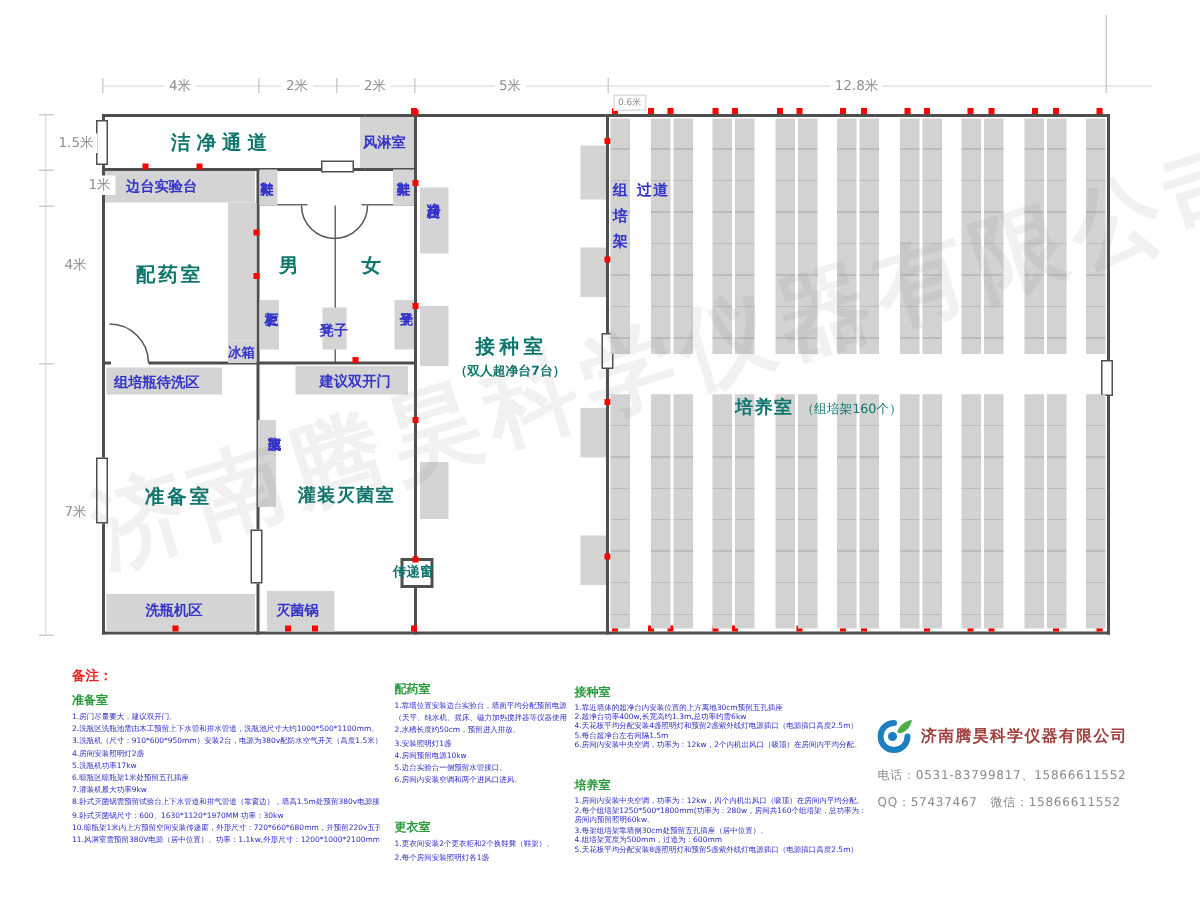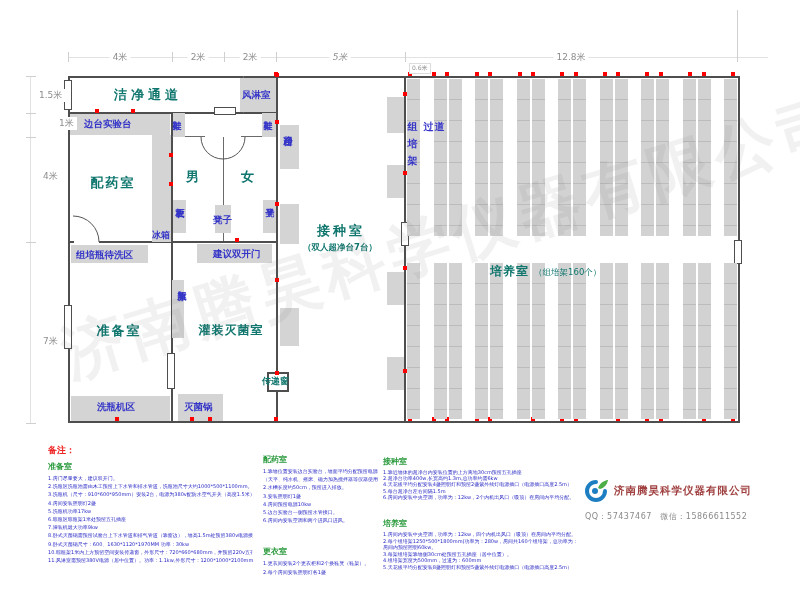--- a/index.html
+++ b/index.html
@@ -57,21 +57,21 @@
   <div class="guide" style="left:30px;top:76px;width:1px;height:347px;"></div>
   <div class="tick" style="left:26px;top:76px;width:10px;height:1px;"></div>
   <div class="tick" style="left:26px;top:113px;width:10px;height:1px;"></div>
   <div class="tick" style="left:26px;top:137px;width:10px;height:1px;"></div>
   <div class="tick" style="left:26px;top:242px;width:10px;height:1px;"></div>
   <div class="tick" style="left:26px;top:423px;width:10px;height:1px;"></div>
 
   <div class="dim ctr" style="left:120px;top:51px;">4米</div>
   <div class="dim ctr" style="left:198px;top:51px;">2米</div>
   <div class="dim ctr" style="left:250px;top:51px;">2米</div>
-  <div class="dim ctr" style="left:340px;top:51px;font-style:italic;">5米</div>
+  <div class="dim ctr" style="left:340px;top:51px;">5米</div>
   <div class="dim ctr" style="left:571px;top:51px;">12.8米</div>
   <div class="dim" style="left:409px;top:63px;font-size:6px;border:1px solid #ddd;padding:0 2px;">0.6米</div>
 
   <div class="dim" style="left:36px;top:89px;">1.5米</div>
   <div class="dim" style="left:56px;top:117px;">1米</div>
   <div class="dim" style="left:40px;top:170px;">4米</div>
   <div class="dim" style="left:40px;top:335px;">7米</div>
 
   <div class="wall" style="left:68px;top:76px;width:672px;height:2px;"></div>
   <div class="wall" style="left:68px;top:421px;width:672px;height:2px;"></div>
@@ -324,16 +324,17 @@
     <div style="display:flex;align-items:center;gap:5px;">
       <span style="display:inline-block;width:24px;height:26px;">
         <svg width="24" height="26" viewBox="0 0 24 26">
           <path d="M11 4 A9 9 0 1 0 20 13" fill="none" stroke="#1d7fc2" stroke-width="4" stroke-linecap="round"></path>
           <path d="M13 10 C15 4 21 2 23 2 C22 7 19 10 15 11 Z" fill="#4cae48"></path>
           <circle cx="10" cy="13" r="3" fill="#1d7fc2"></circle>
         </svg>
       </span>
       <span class="cname">济南腾昊科学仪器有限公司</span>
     </div>
+    <div class="cline">电话：0531-83799817、15866611552</div>
     <div class="cline">QQ：57437467　微信：15866611552</div>
   </div>
 
 </div>
 
 </body></html>

